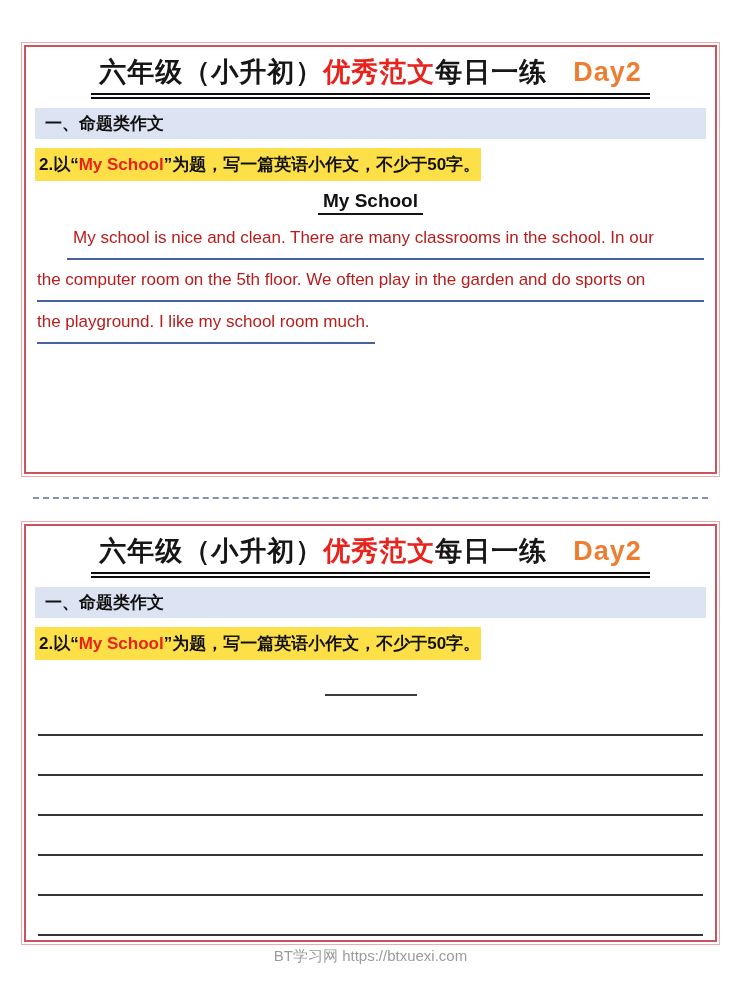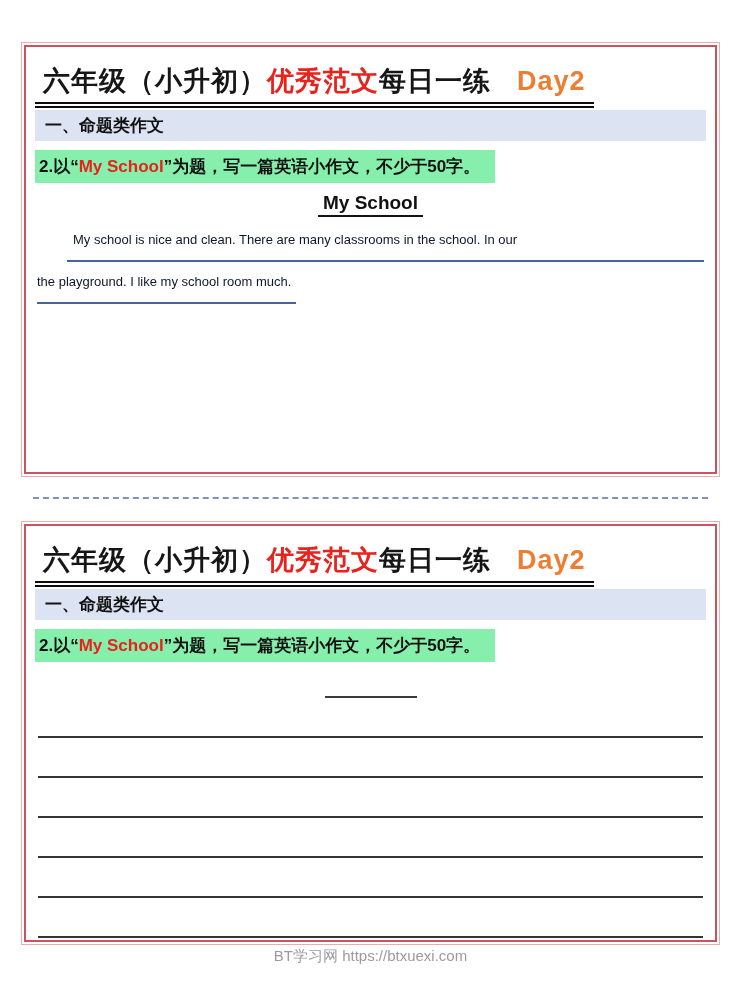--- a/index.html
+++ b/index.html
@@ -7,40 +7,40 @@
     font-family:"Liberation Sans","DejaVu Sans",sans-serif; position:relative; overflow:hidden; }
 
   
   .card { position:absolute; left:21px; width:699px; background:#fff;
     border:1px solid #ecacb2; padding:2px; }
   .card-inner { width:100%; height:100%; border:2px solid #c9545e; padding:0 9px; overflow:hidden; }
   .card1 { top:42px; height:435px; }
   .card2 { top:521px; height:424px; }
 
   
-  .card-title { margin-top:16px; font-size:27px; font-weight:bold;
+  .card-title { text-align:center; margin-top:7px; font-size:27px; font-weight:bold;
     color:#161616; letter-spacing:1px; white-space:nowrap; }
   .title-underline { display:inline-block; border-bottom:6px double #0c0c0c; padding:0 8px 3px 8px; }
   .t-red { color:#e8221c; }
   .t-day { color:#ed7d31; margin-left:26px; }
 
   
-  .section-bar { background:#dce3f3; margin-top:2px; padding:4px 10px;
+  .section-bar { background:#dce3f3; margin-top:9px; padding:4px 10px;
     font-size:17px; font-weight:bold; color:#111; }
 
   
   .prompt-row { margin-top:9px; }
-  .prompt-bar { display:inline-block; background:#86efac; padding:5px 15px 5px 4px;
+  .prompt-bar { display:inline-block; background:#fde047; padding:5px 1px 5px 4px;
     font-size:17px; font-weight:bold; color:#111; }
   .p-red { color:#e8221c; }
 
   
   .essay-title-row { text-align:center; margin-top:9px; font-size:19px; font-weight:bold; color:#111; }
   .essay-title-row span { display:inline-block; border-bottom:2px solid #141414; padding:0 5px 1px 5px; }
-  .essay { margin-top:3px; font-size:13px; color:#0f172a; }
+  .essay { margin-top:3px; font-size:17px; color:#b91c1c; }
   .essay-line { line-height:40px; border-bottom:2px solid #46639a; margin:0 2px; white-space:nowrap; }
   .essay-line.first { margin-left:32px; padding-left:6px; }
   .essay-line.last { width:fit-content; padding-right:5px; }
 
   
   .short-line-row { height:36px; position:relative; }
   .short-line { position:absolute; left:50%; transform:translateX(-50%); bottom:0;
     width:92px; border-bottom:2px solid #3c3c3c; }
   .answer-line { height:40px; border-bottom:2px solid #353535; margin:0 3px; }
 
@@ -65,20 +65,21 @@
     <div class="prompt-row">
       <span class="prompt-bar"><span>2.以“</span><span class="p-red">My School</span><span>”为题，写一篇英语小作文，不少于50字。</span></span>
     </div>
 
     <div class="essay-title-row">
       <span>My School</span>
     </div>
 
     <div class="essay">
       <div class="essay-line first">My school is nice and clean. There are many classrooms in the school. In our</div>
+      <div class="essay-line">the computer room on the 5th floor. We often play in the garden and do sports on</div>
       <div class="essay-line last">the playground. I like my school room much.</div>
     </div>
 
   </div>
 </div>
 
 <div class="divider"></div>
 
 <div class="card card2">
   <div class="card-inner">

